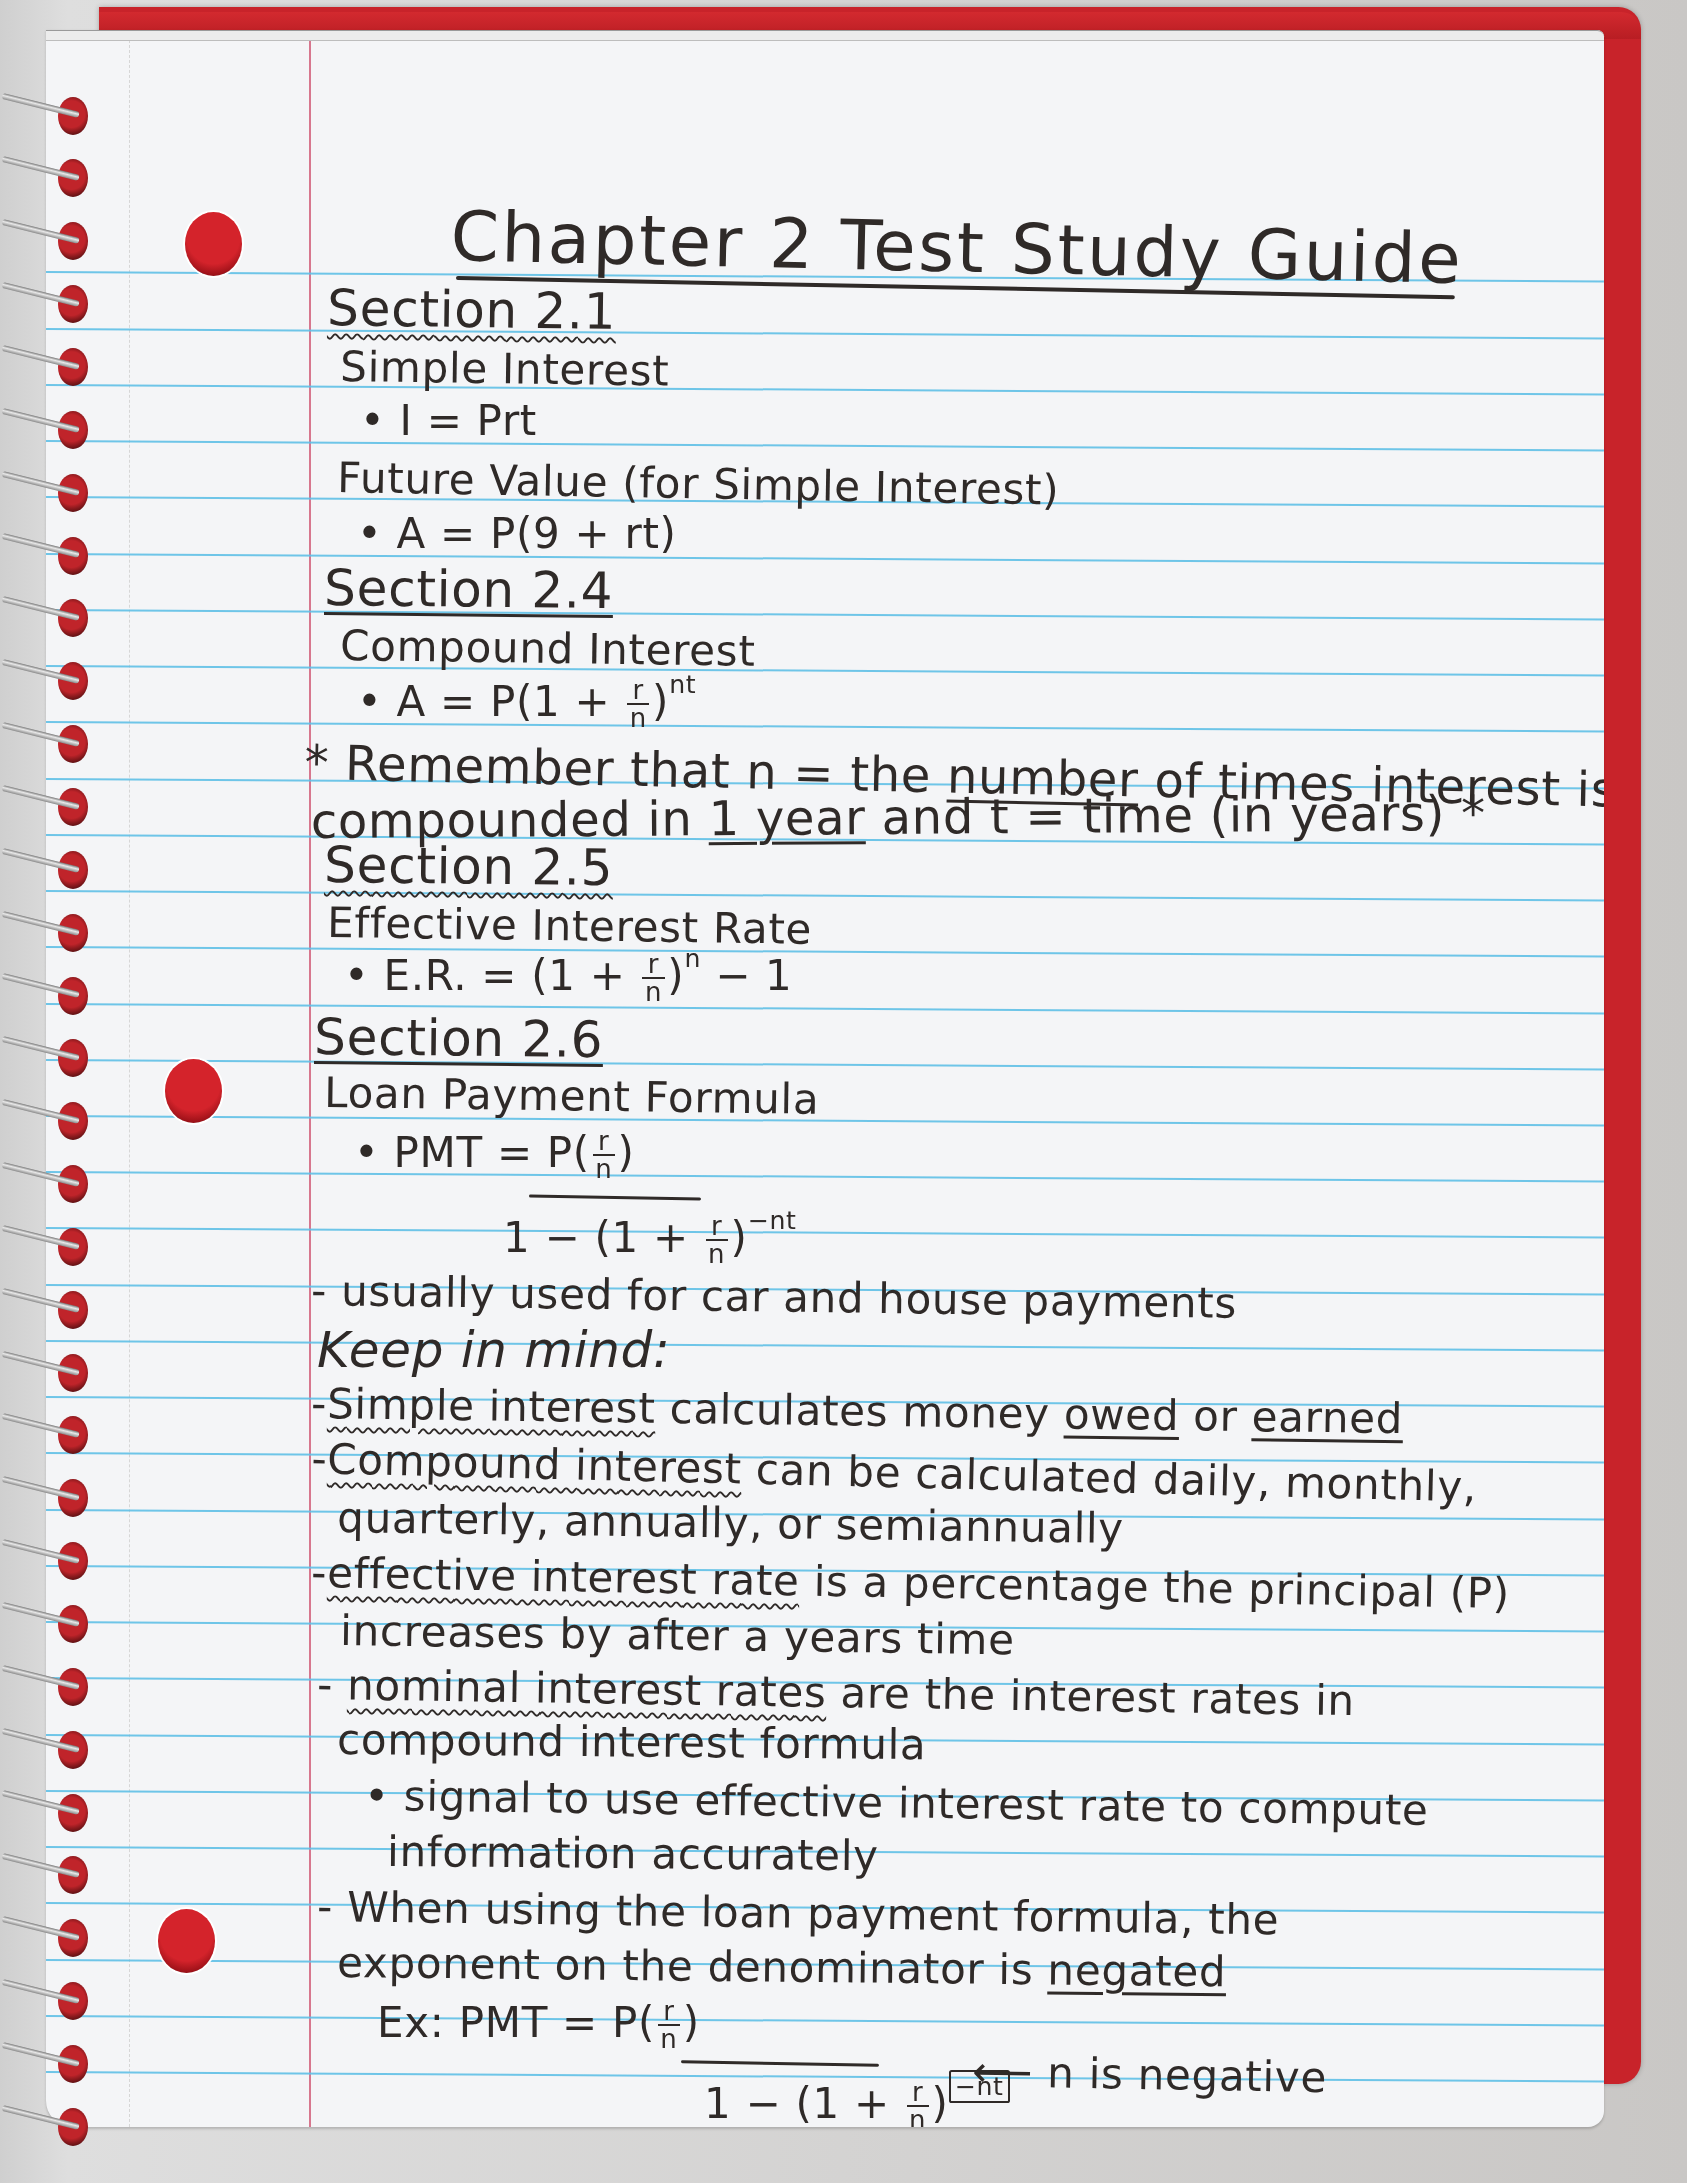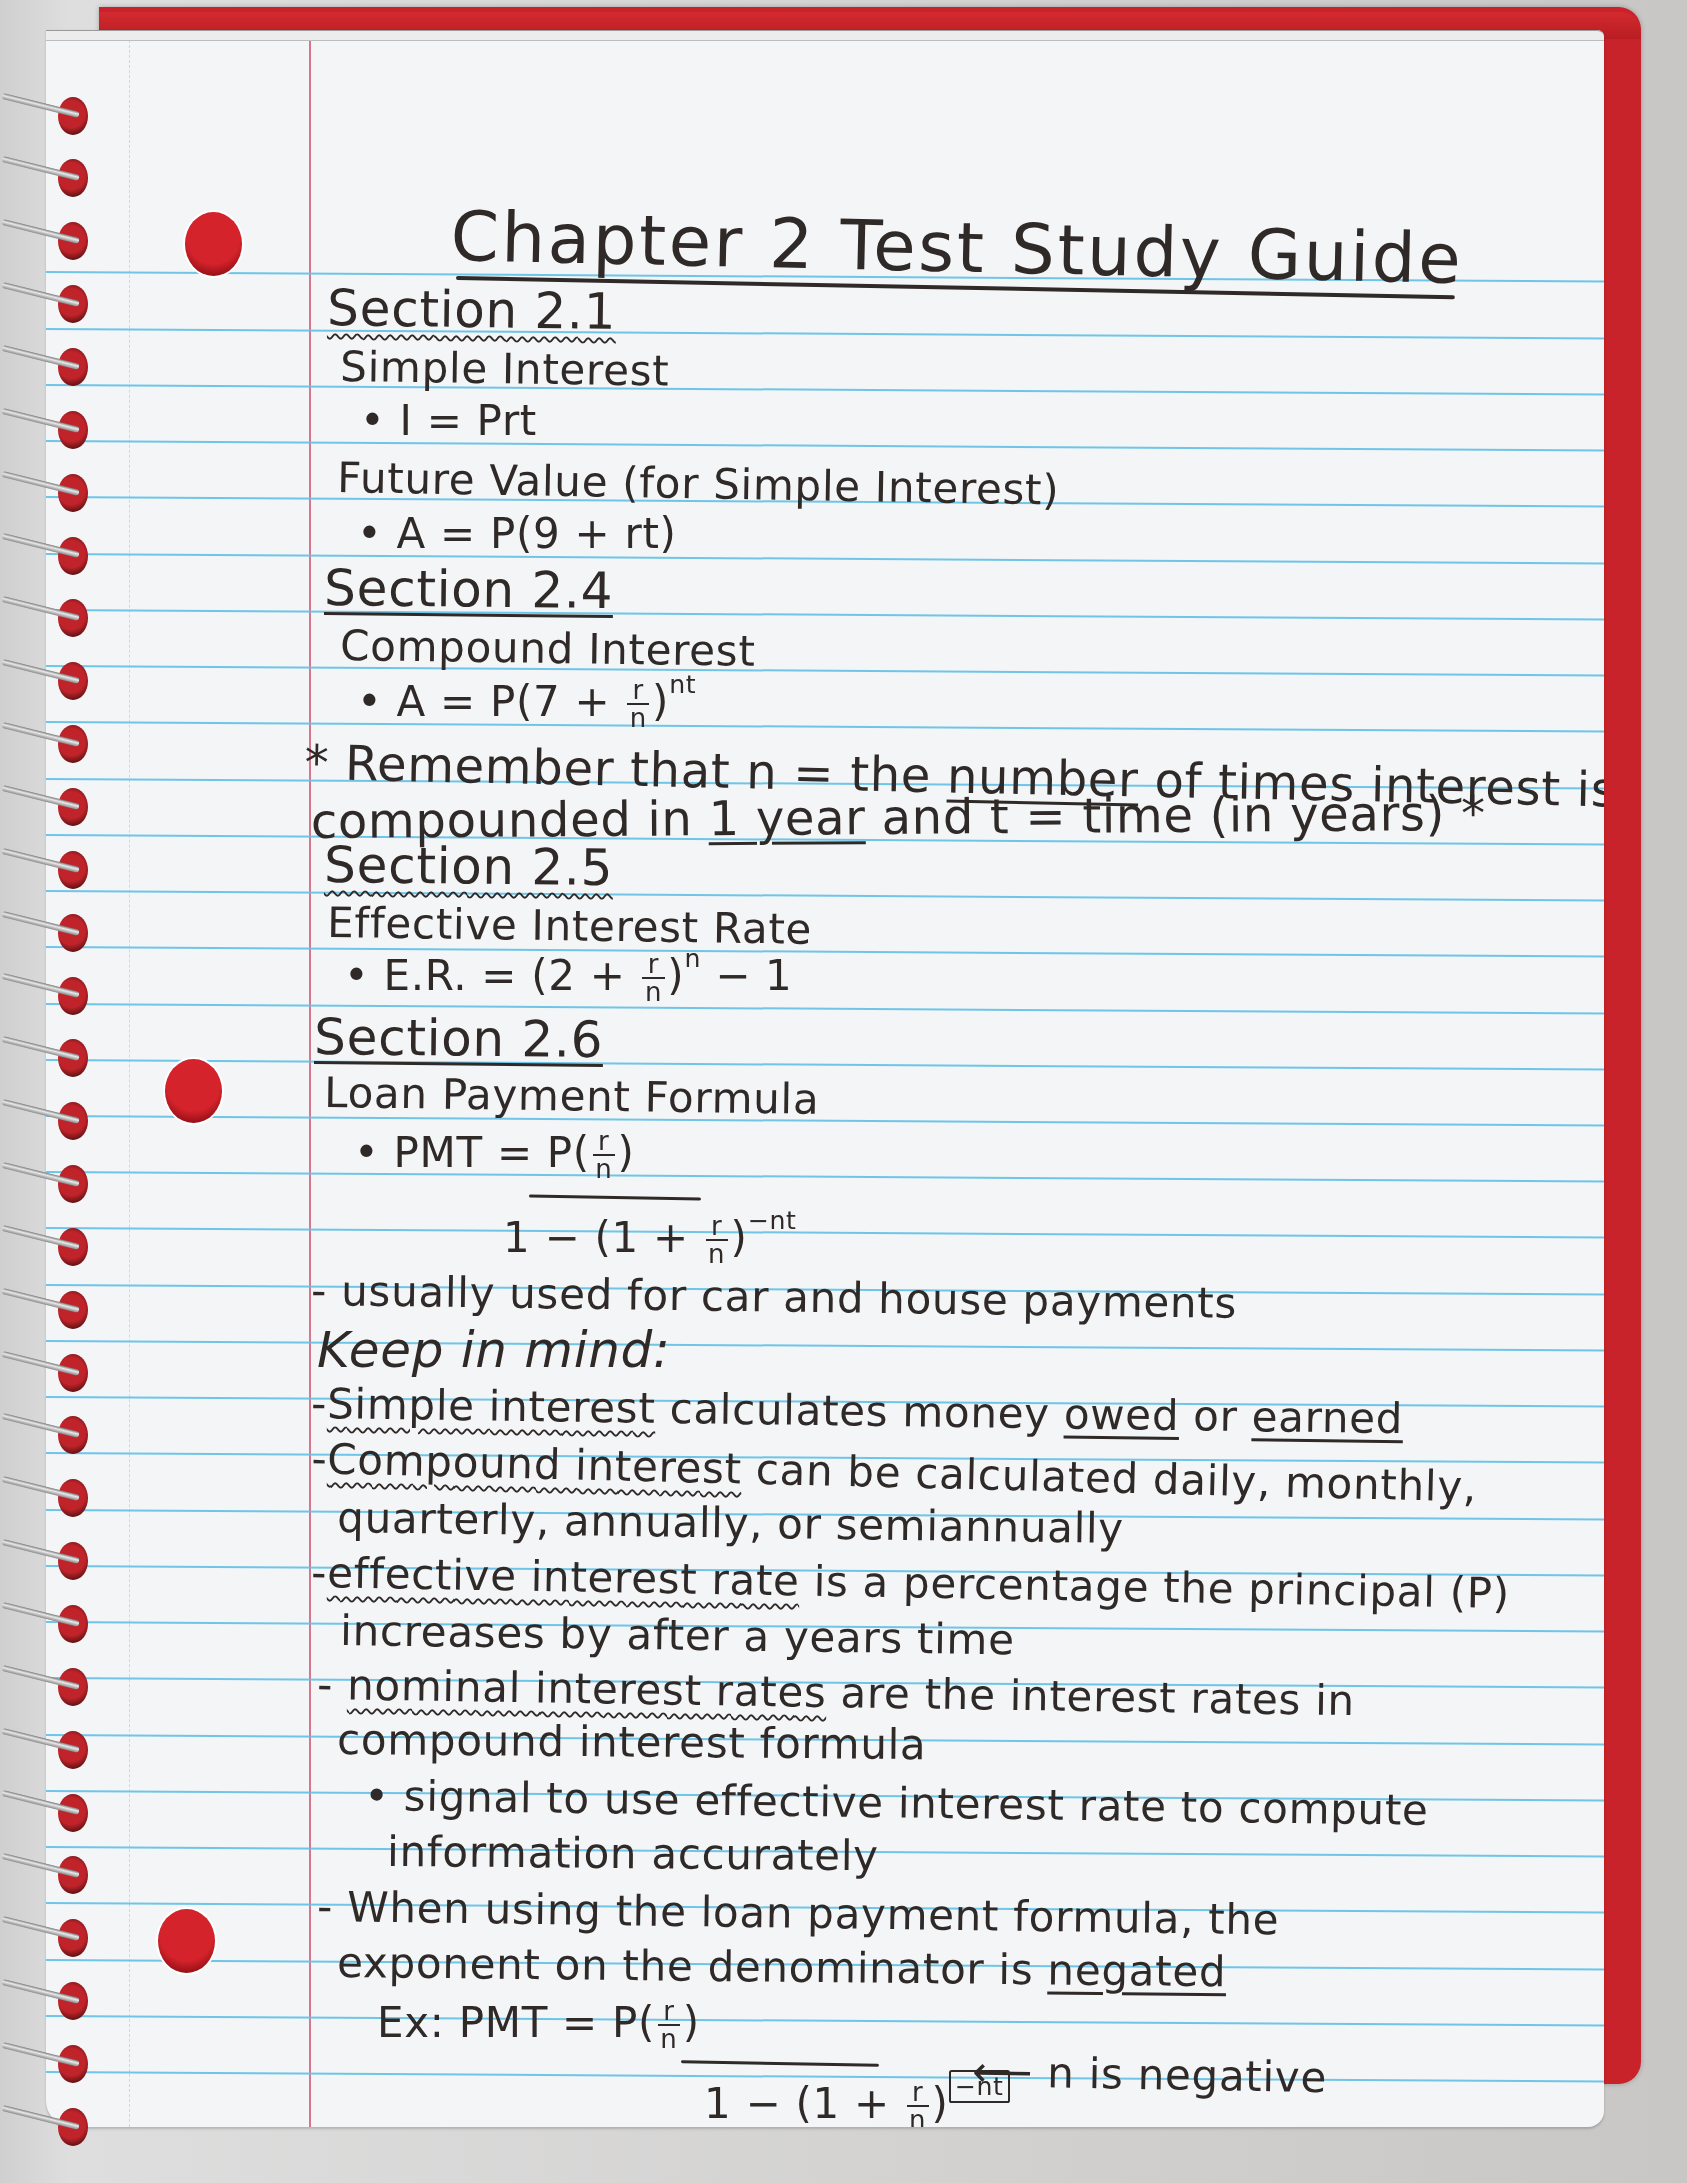--- a/index.html
+++ b/index.html
@@ -133,33 +133,33 @@
 
   <div class="hw sec wavy" style="left:281px; top:253px; transform: rotate(0.8deg);">Section 2.1</div>
   <div class="hw" style="left:294px; top:316px; transform: rotate(0.8deg);">Simple Interest</div>
   <div class="hw" style="left:314px; top:370px;">• I = Prt</div>
   <div class="hw" style="left:291px; top:427px; transform: rotate(1deg);">Future Value (for Simple Interest)</div>
   <div class="hw" style="left:311px; top:483px;">• A = P(9 + rt)</div>
 
   <div class="hw sec ul" style="left:278px; top:533px; transform: rotate(0.6deg);">Section 2.4</div>
   <div class="hw" style="left:294px; top:595px; transform: rotate(0.8deg);">Compound Interest</div>
   <div class="hw" style="left:311px; top:642px;">
-    <span>• A = P(7 + </span><span class="frac"><span class="num">r</span><span class="den">n</span></span><span>)</span><sup class="exp">nt</sup>
+    <span>• A = P(1 + </span><span class="frac"><span class="num">r</span><span class="den">n</span></span><span>)</span><sup class="exp">nt</sup>
   </div>
   <div class="hw big" style="left:258px; top:708px; transform: rotate(1.2deg);">
     <span>* Remember that n = the </span><span class="ul">number</span><span> of times interest is</span>
   </div>
   <div class="hw big" style="left:265px; top:767px; transform: rotate(-0.4deg);">
     <span>compounded in </span><span class="ul">1 year</span><span> and  t = time (in years) *</span>
   </div>
 
   <div class="hw sec wavy" style="left:278px; top:810px; transform: rotate(0.6deg);">Section 2.5</div>
   <div class="hw" style="left:281px; top:872px; transform: rotate(0.8deg);">Effective Interest Rate</div>
   <div class="hw" style="left:298px; top:916px;">
-    <span>• E.R. = (2 + </span><span class="frac"><span class="num">r</span><span class="den">n</span></span><span>)</span><sup class="exp">n</sup><span> − 1</span>
+    <span>• E.R. = (1 + </span><span class="frac"><span class="num">r</span><span class="den">n</span></span><span>)</span><sup class="exp">n</sup><span> − 1</span>
   </div>
 
   <div class="hw sec ul" style="left:268px; top:982px; transform: rotate(0.6deg);">Section 2.6</div>
   <div class="hw" style="left:278px; top:1042px; transform: rotate(0.8deg);">Loan Payment Formula</div>
   <div class="hw" style="left:308px; top:1098px;">
     <span>• PMT = </span><span>P(</span><span class="frac"><span class="num">r</span><span class="den">n</span></span><span>)</span>
   </div>
   <div class="fraction-bar" style="left:483px; top:1166px; width:172px;"></div>
   <div class="hw" style="left:457px; top:1178px;">
     <span>1 − (1 + </span><span class="frac"><span class="num">r</span><span class="den">n</span></span><span>)</span><sup class="exp">−nt</sup>

